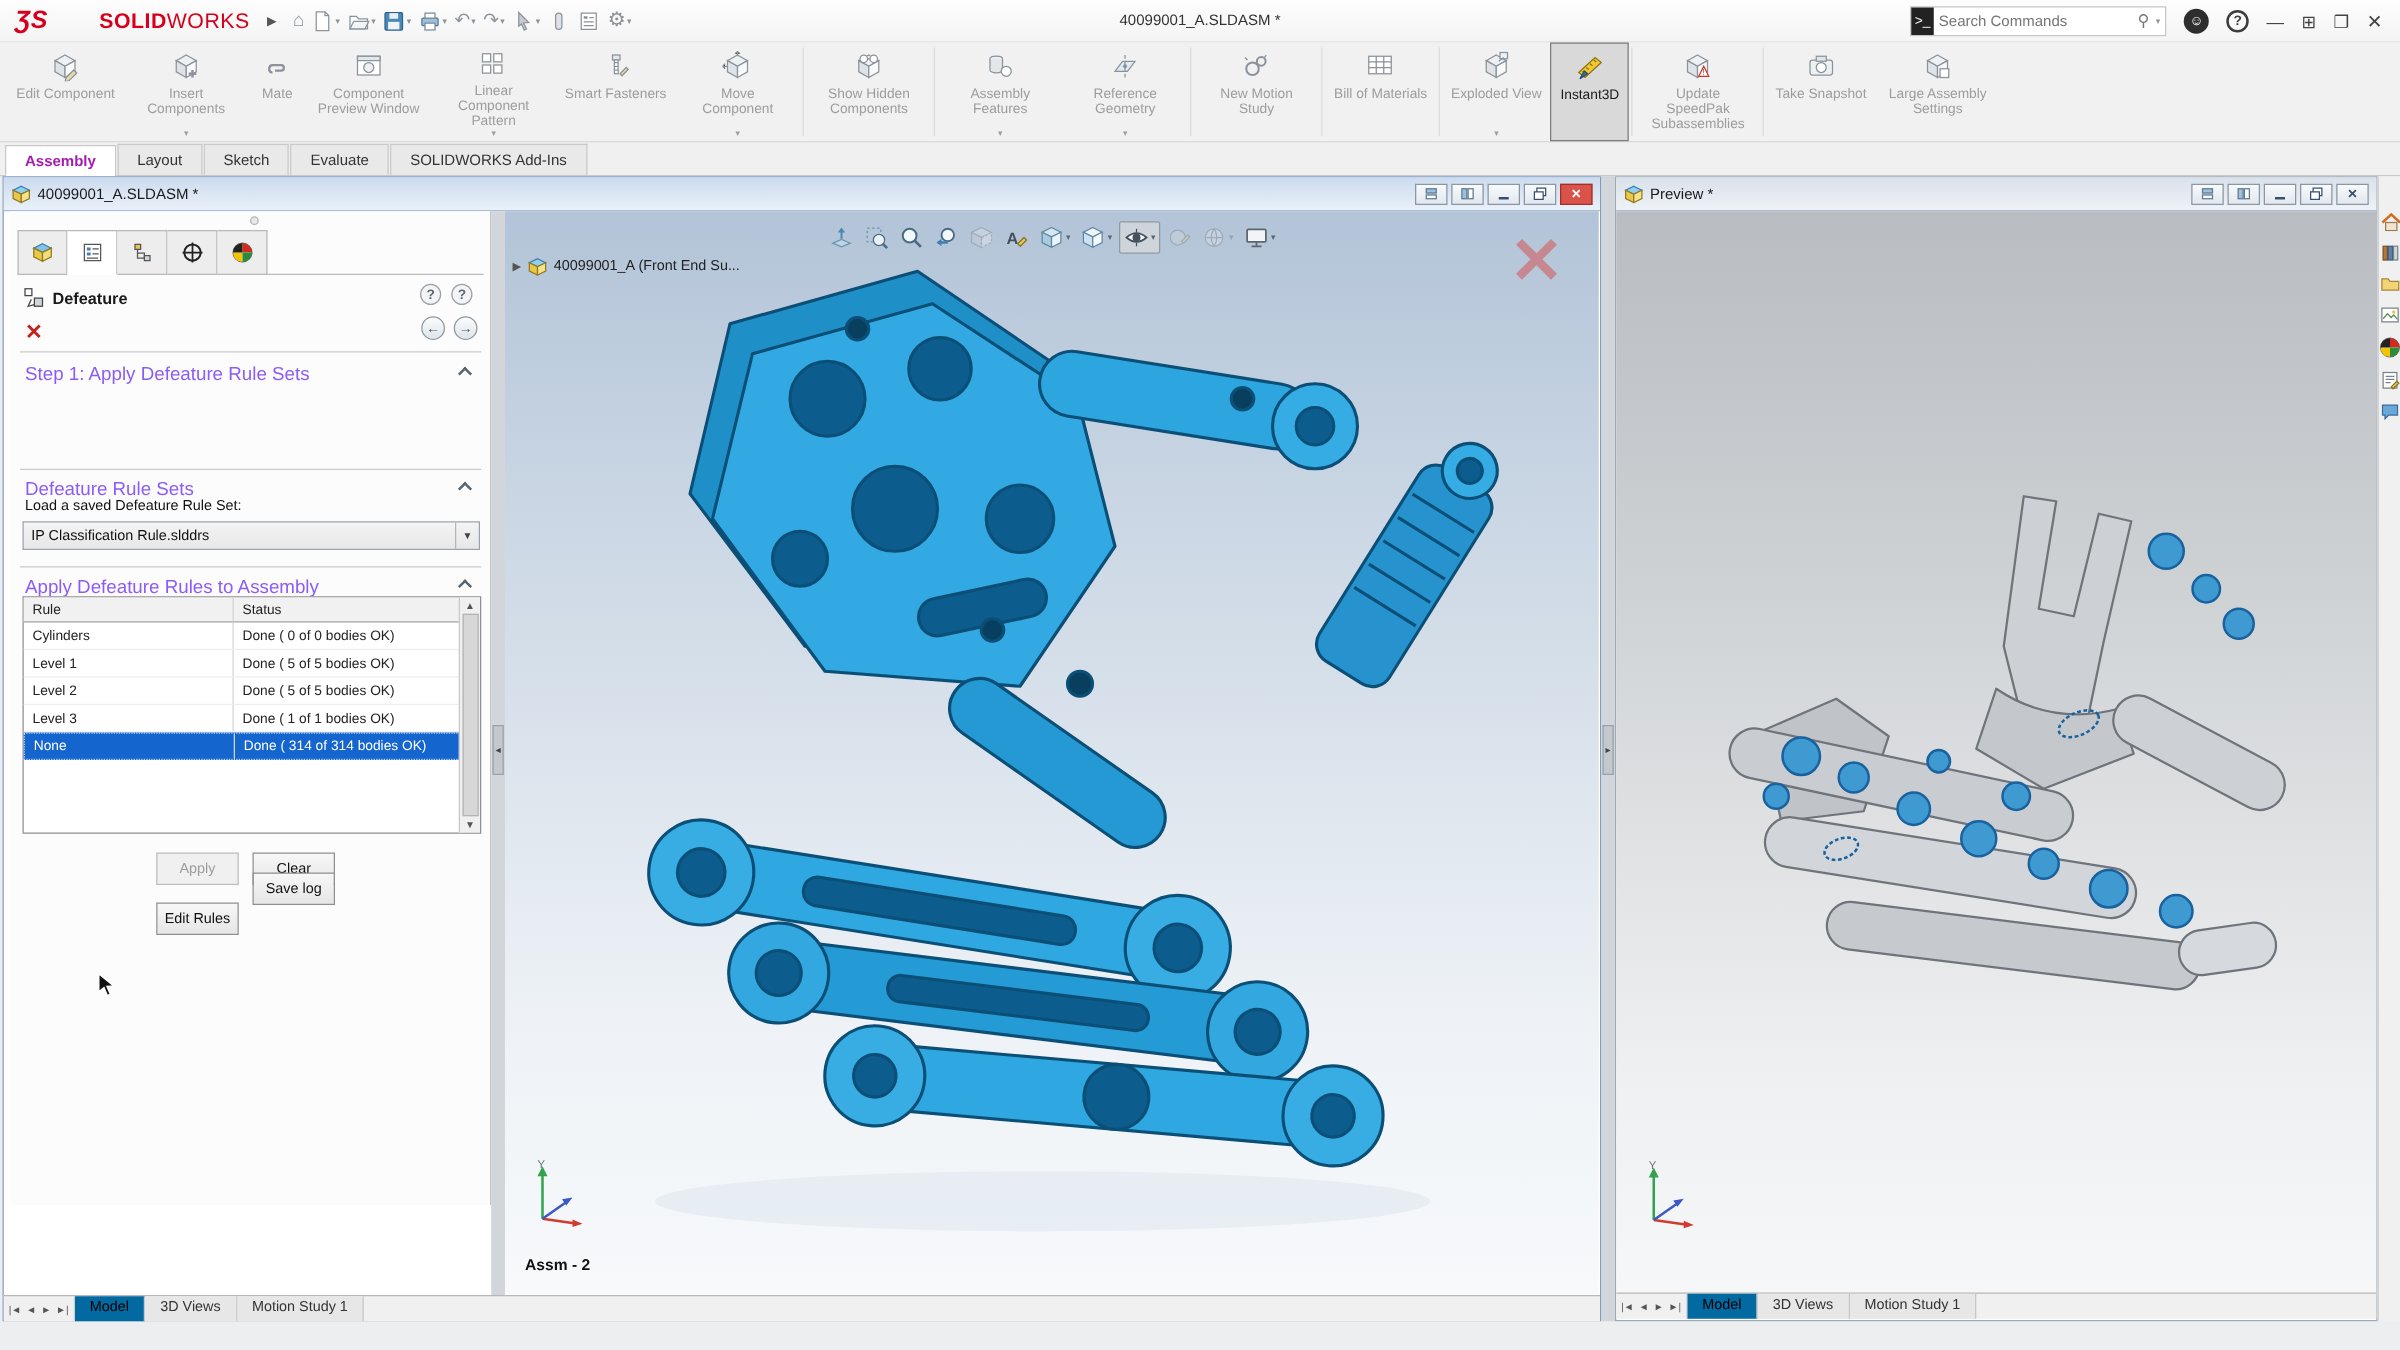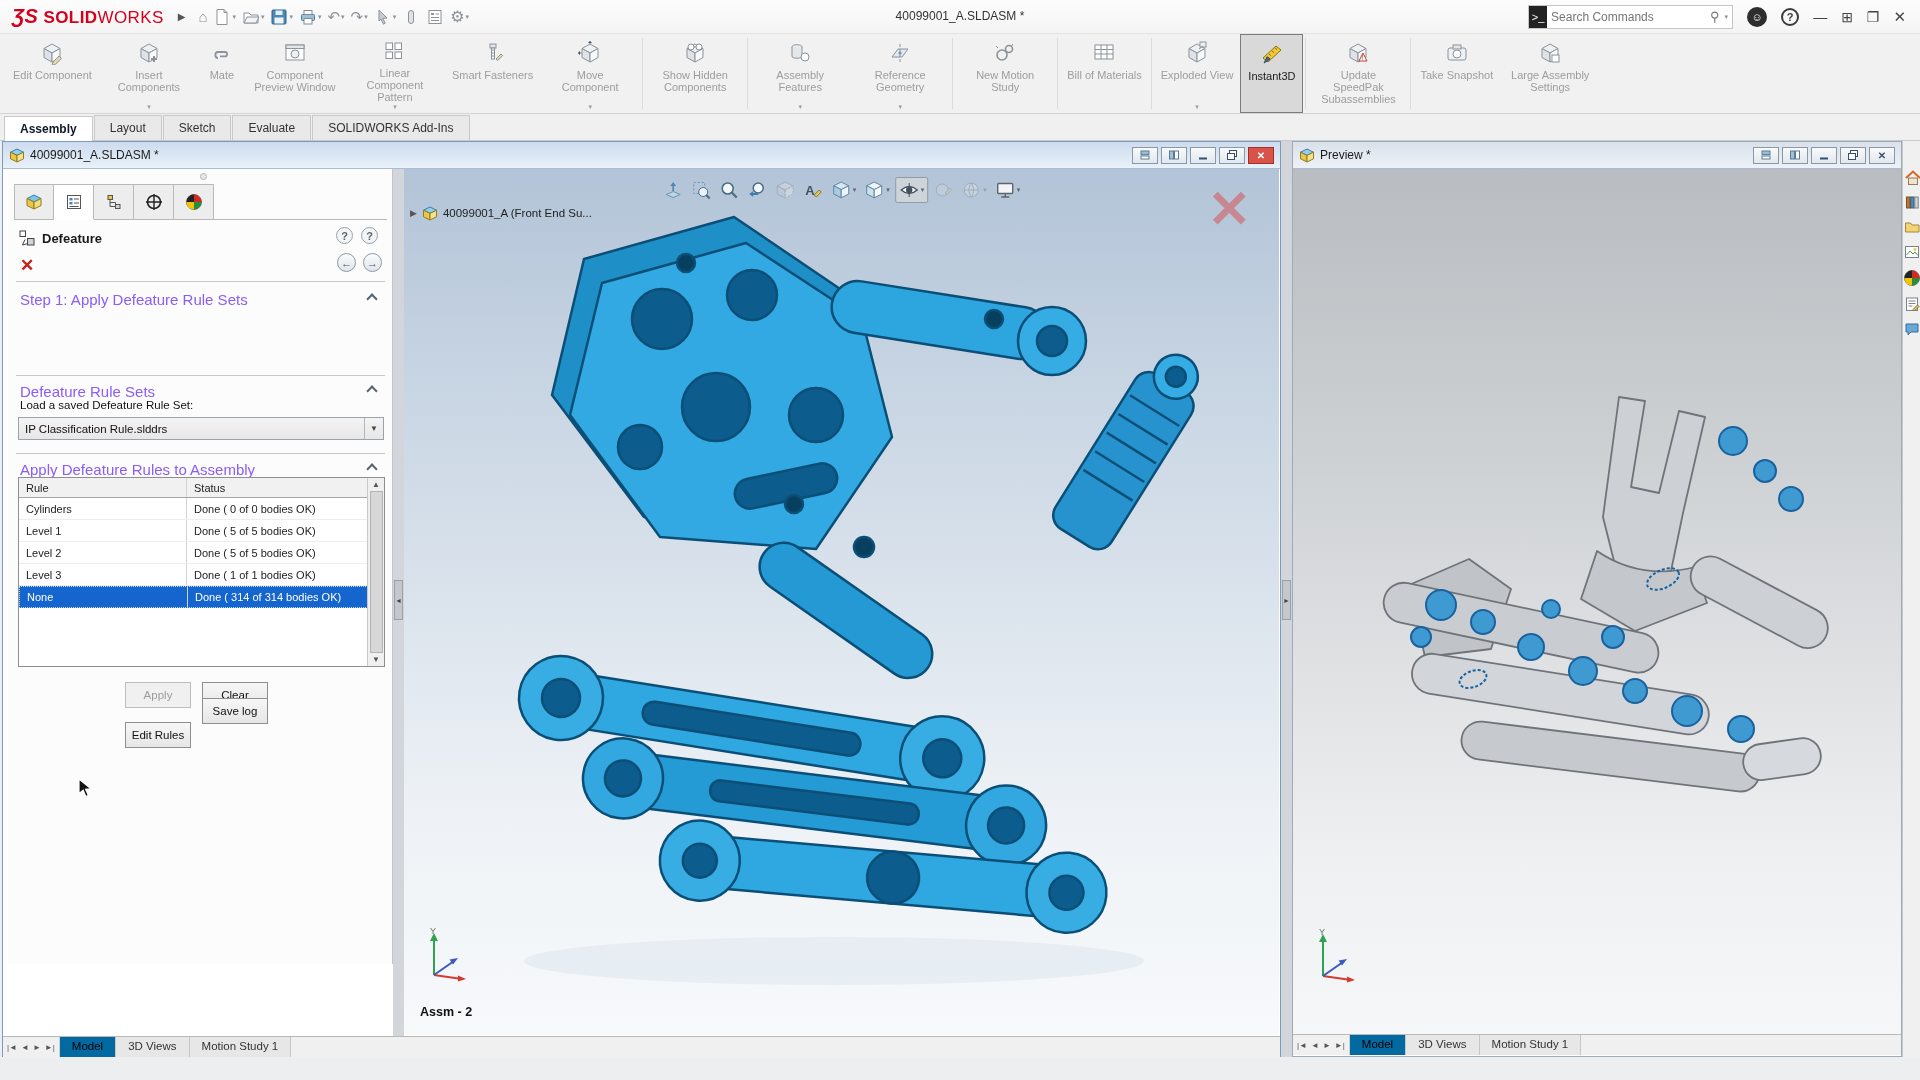--- a/index.html
+++ b/index.html
@@ -9,21 +9,21 @@
   .abs{position:absolute;}
   .flex{display:flex;align-items:center;}
   .uico{font-size:15px;color:#8b929a;line-height:1;}
   svg{display:block;}
 
   
   #titlebar{left:0;top:0;width:1920px;height:34px;background:linear-gradient(#fdfdfd,#f4f4f4);
             border-bottom:1px solid #e3e3e3;display:flex;align-items:center;}
   #logo{margin-left:12px;font-size:17px;color:#d6001c;letter-spacing:.4px;white-space:nowrap;}
   #logo .lz{font-style:italic;font-weight:bold;font-size:20px;}
-  #logo .lb{font-weight:bold;}
+  #logo .lb{font-weight:bold;margin-left:36px;}
   #expand-arrow{margin:0 10px 0 14px;color:#555;font-size:10px;}
   .qbtn{height:28px;padding:0 3px;display:flex;align-items:center;border-radius:2px;cursor:default;}
   .qcaret{font-size:7px;color:#8b929a;margin-left:1px;}
   #apptitle{position:absolute;left:50%;transform:translateX(-50%);top:9px;font-size:12px;color:#333;}
   #tb-right{margin-left:auto;display:flex;align-items:center;gap:14px;padding-right:14px;}
   #searchbox{width:205px;height:24px;border:1px solid #c6c6c6;background:#fff;display:flex;align-items:center;}
   #search-prompt{width:22px;height:22px;background:#222;color:#fff;font-size:11px;display:flex;align-items:center;justify-content:center;}
   #searchbox input{flex:1;border:0;outline:0;font-size:12px;padding:0 4px;color:#888;font-family:"Liberation Sans",sans-serif;background:transparent;}
   .winctl{font-size:14px;color:#444;}
 
@@ -36,21 +36,21 @@
         padding:5px 7px 2px 7px;max-width:100px;min-width:46px;text-align:center;}
   .rbtn .ric{height:28px;display:flex;align-items:center;justify-content:center;}
   .rbtn .rlb{font-size:11px;line-height:12px;color:#9d9d9d;margin-top:2px;}
   .rbtn.enabled .rlb{color:#1a1a1a;}
   .rbtn .rcaret{font-size:7px;color:#9d9d9d;margin-top:auto;}
   .rbtn.pressed{background:#d9d9d9;border:1px solid #7c7c7c;}
 
   
   #cmdtabs{left:0;top:114px;width:1920px;height:27px;background:#f0f0f0;display:flex;align-items:flex-end;padding-left:4px;border-bottom:1px solid #c9c9c9;}
   .ctab{padding:5px 15px;border:1px solid #c9c9c9;border-bottom:none;background:#e9e9e9;color:#333;font-size:12px;margin-right:1px;}
-  .ctab.active{background:#fff;font-weight:bold;color:#0f172a;position:relative;top:1px;}
+  .ctab.active{background:#fff;font-weight:bold;color:#a21caf;position:relative;top:1px;}
 
   
   .docwin{border:1px solid #7d9bc0;background:#fff;}
   #leftwin{left:2px;top:141px;width:1279px;height:916px;}
   #rightwin{left:1292px;top:141px;width:610px;height:916px;border-color:#9dabb9;}
   .wtitle{height:27px;background:linear-gradient(#ccdbee,#e9f1f9);border-bottom:1px solid #a8bdd4;
           display:flex;align-items:center;padding:0 6px;font-size:12px;color:#1a1a1a;}
   #rightwin .wtitle{background:linear-gradient(#d9e1ea,#eef2f7);}
   .wbtns{margin-left:auto;display:flex;gap:3px;}
   .wbtn{width:26px;height:17px;border:1px solid #8a97a5;background:linear-gradient(#f8fafb,#e2e8ee);

